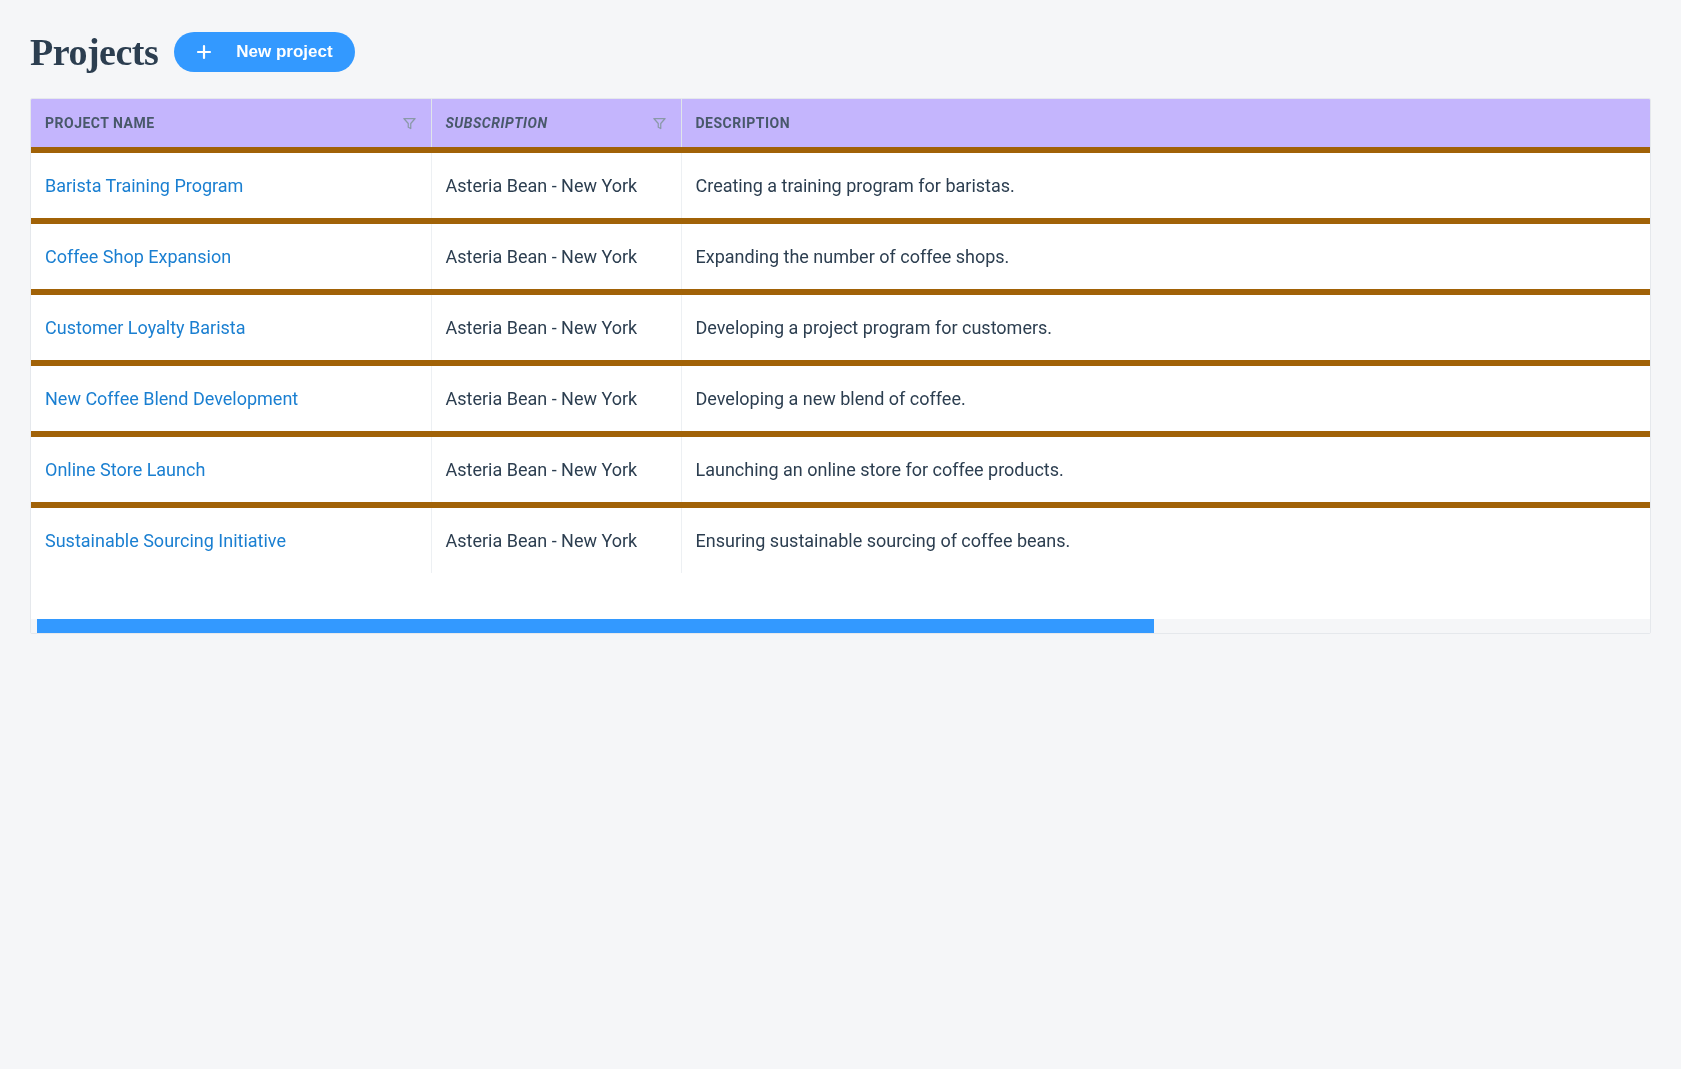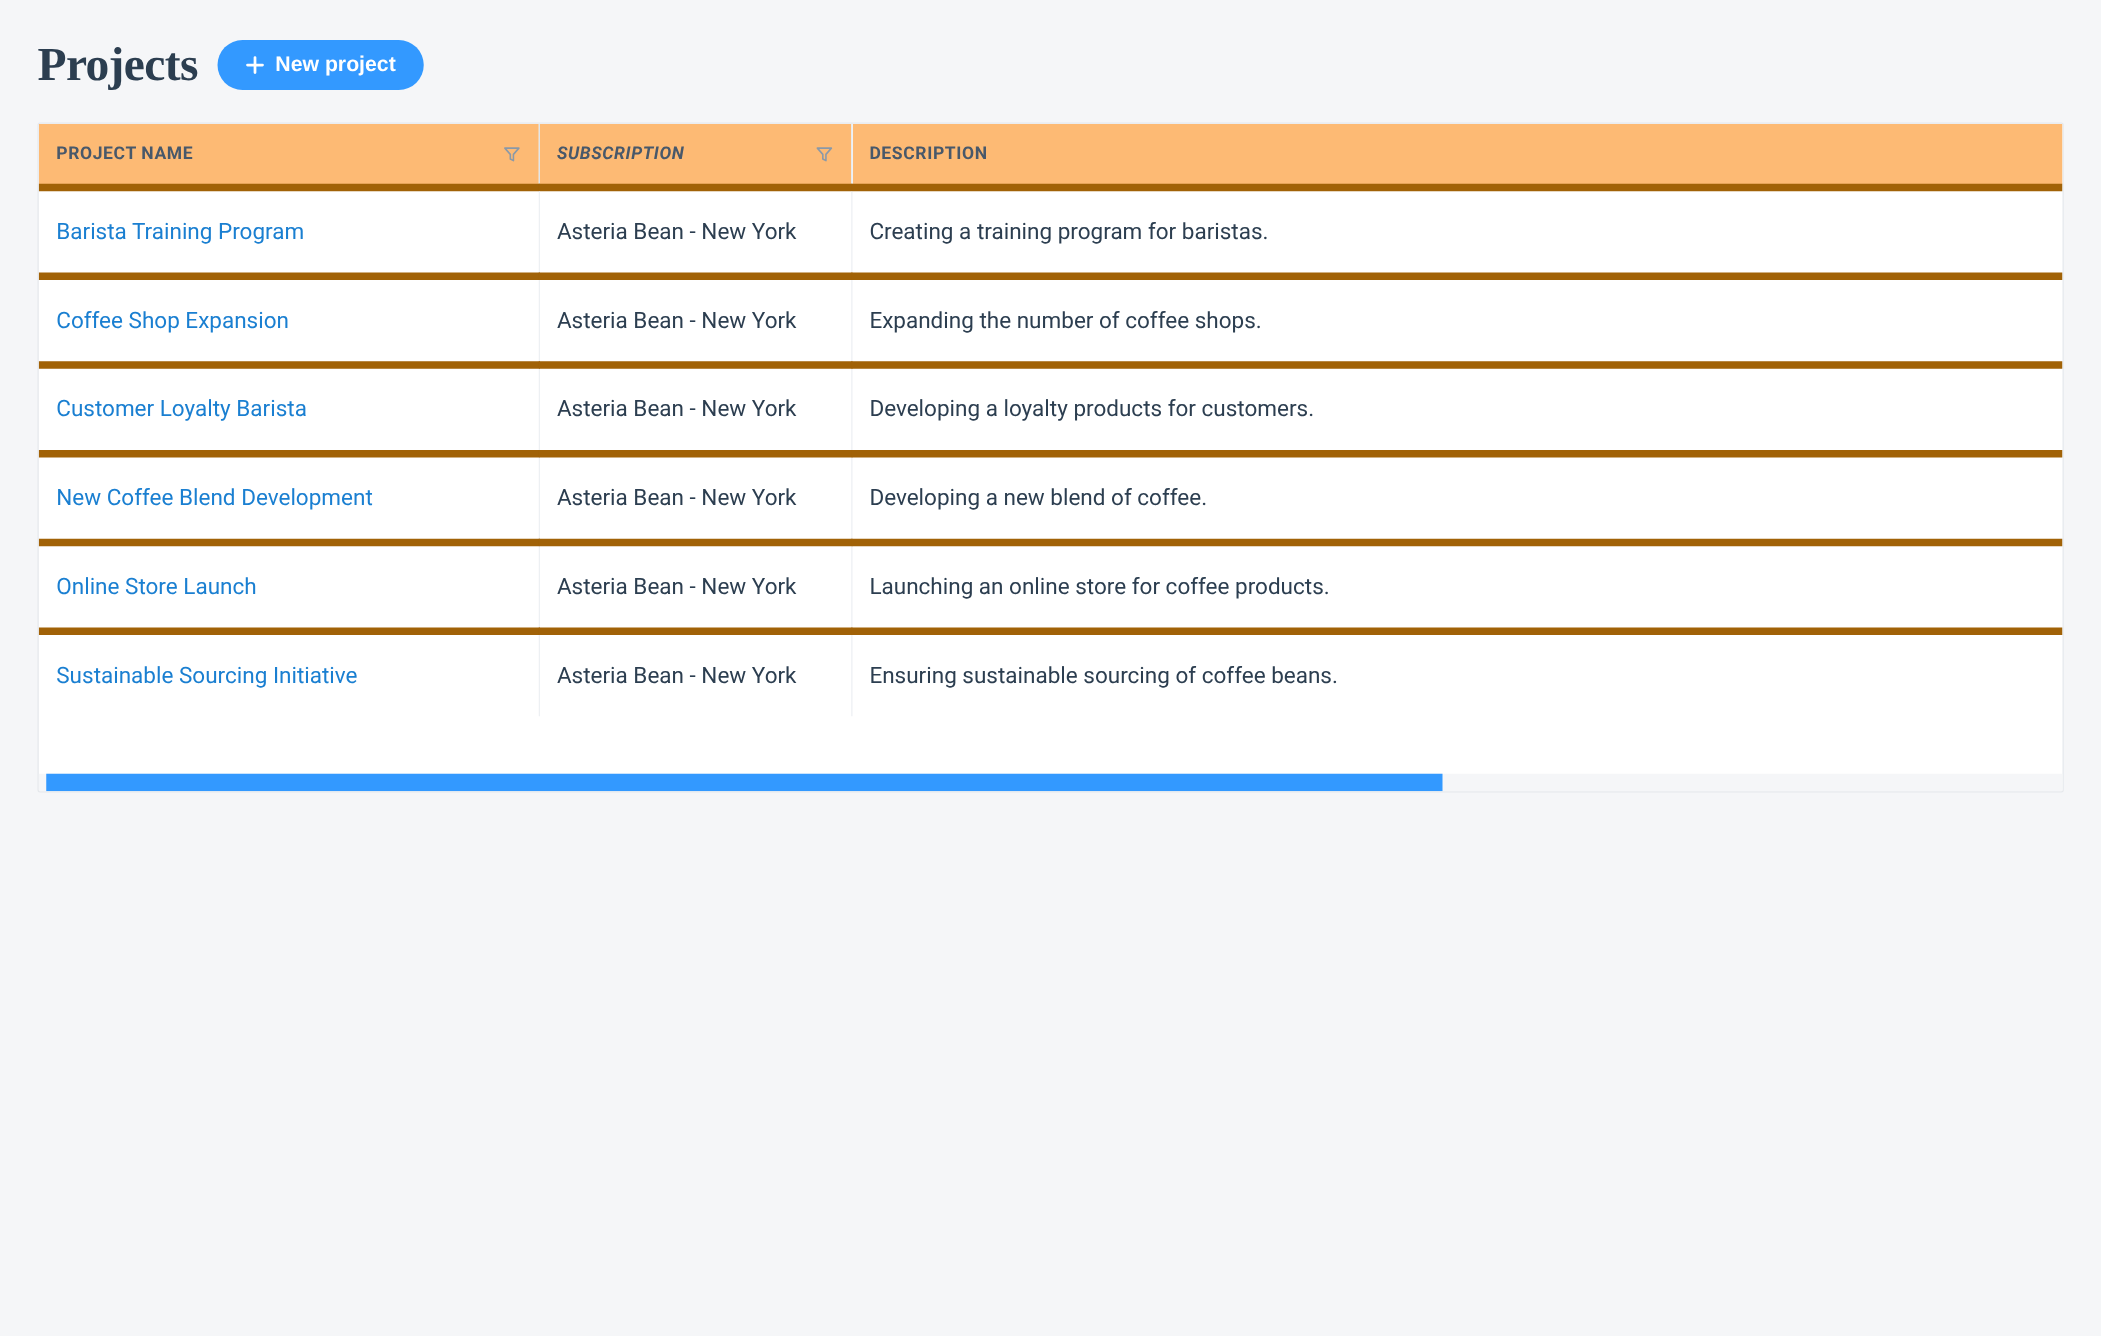--- a/index.html
+++ b/index.html
@@ -22,21 +22,21 @@
     .page-title {
       font-size: 38px;
       font-weight: 700;
       color: #2c3e50;
       letter-spacing: -0.5px;
       font-family: Liberation Serif, serif;
     }
     .new-project-btn {
       display: inline-flex;
       align-items: center;
-      gap: 8px;
+      gap: 24px;
       background-color: #3399ff;
       color: #ffffff;
       border: none;
       border-radius: 24px;
       padding: 10px 22px;
       font-size: 17px;
       font-weight: 600;
       cursor: pointer;
     }
     .plus-icon {
@@ -49,21 +49,21 @@
       border: 1px solid #e5e8ec;
       border-radius: 2px;
       overflow-x: auto;
     }
     table {
       width: 100%;
       border-collapse: collapse;
       min-width: 1400px;
     }
     thead {
-      background-color: #fdba74;
+      background-color: #c4b5fd;
     }
     th {
       text-align: left;
       padding: 16px 14px;
       font-size: 14px;
       font-weight: 700;
       color: #48586a;
       letter-spacing: 0.5px;
       text-transform: uppercase;
       border-right: 1px solid #e0e5ea;
@@ -178,21 +178,21 @@
           <td>Creating a training program for baristas.</td>
         </tr>
         <tr>
           <td><a class="project-link">Coffee Shop Expansion</a></td>
           <td>Asteria Bean - New York</td>
           <td>Expanding the number of coffee shops.</td>
         </tr>
         <tr>
           <td><a class="project-link">Customer Loyalty Barista</a></td>
           <td>Asteria Bean - New York</td>
-          <td>Developing a loyalty products for customers.</td>
+          <td>Developing a project program for customers.</td>
         </tr>
         <tr>
           <td><a class="project-link">New Coffee Blend Development</a></td>
           <td>Asteria Bean - New York</td>
           <td>Developing a new blend of coffee.</td>
         </tr>
         <tr>
           <td><a class="project-link">Online Store Launch</a></td>
           <td>Asteria Bean - New York</td>
           <td>Launching an online store for coffee products.</td>

